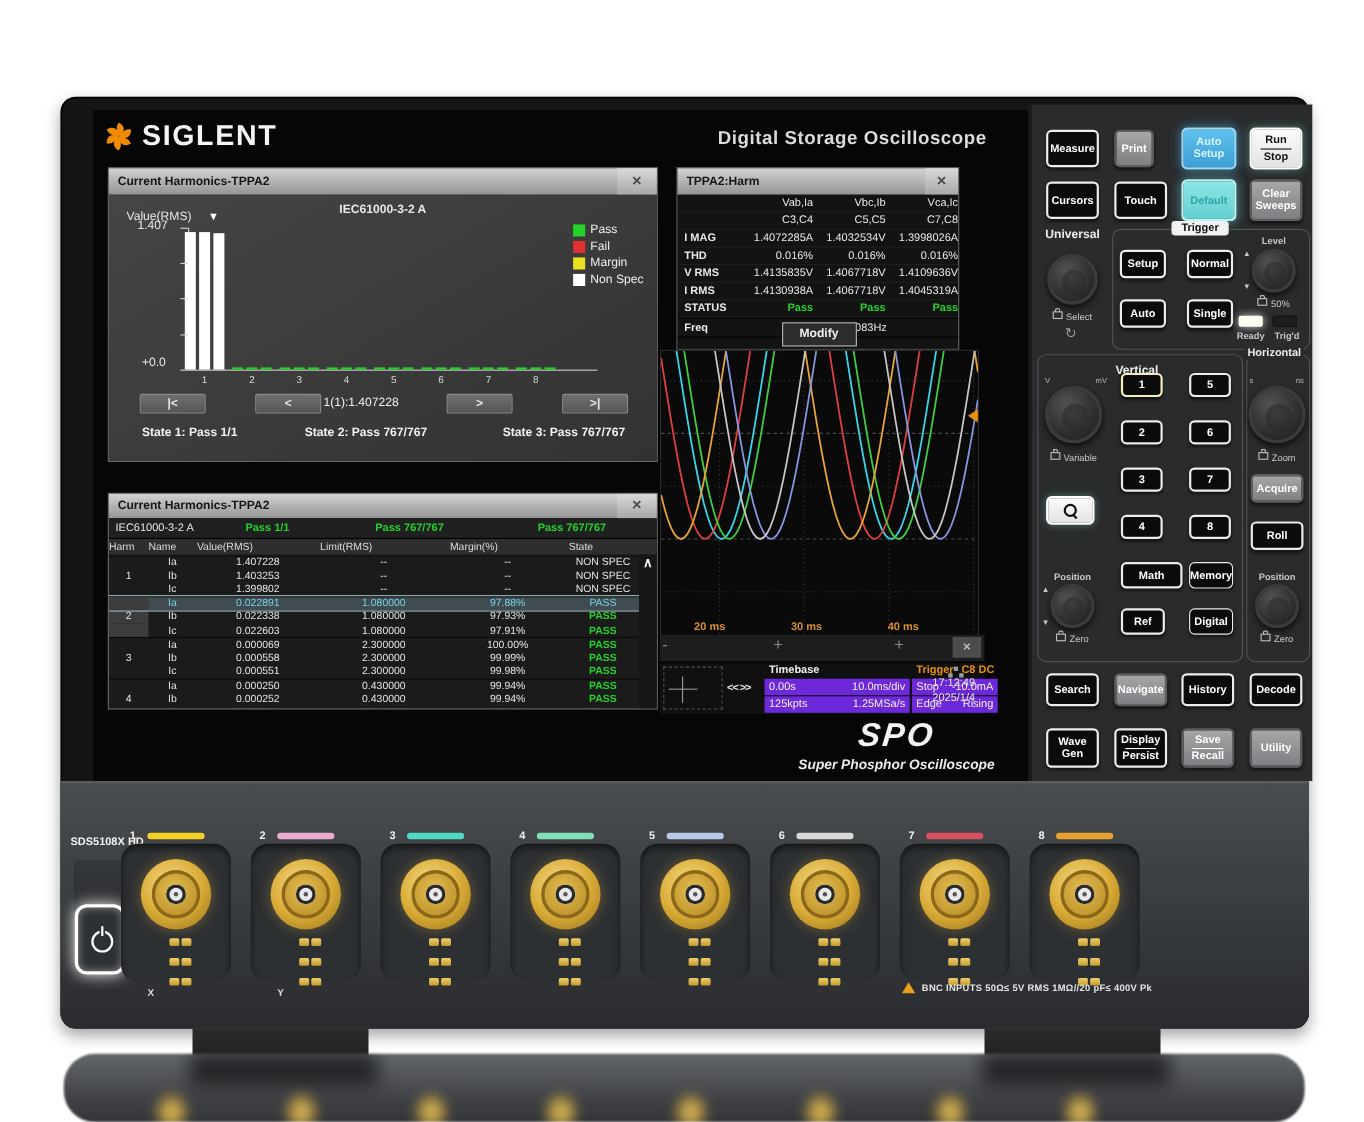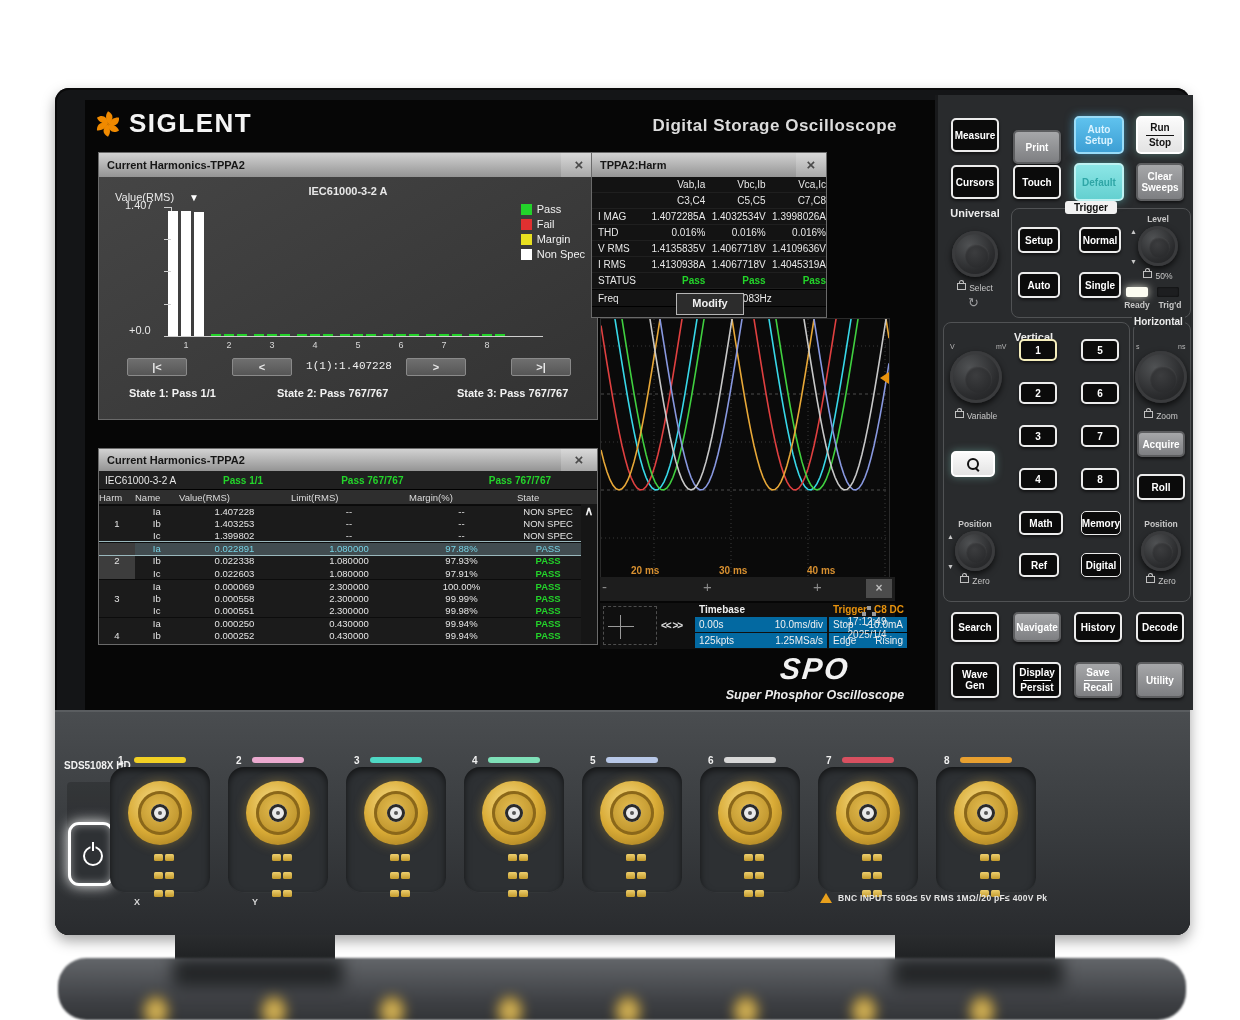--- a/index.html
+++ b/index.html
@@ -36,28 +36,28 @@
   .xtick{position:absolute;top:163px;width:20px;margin-left:-10px;text-align:center;color:#d8d8d8;font-size:9px;}
   .bar-marker{position:absolute;color:#ffffff;font-size:10px;}
   .legend{position:absolute;right:12px;top:26px;}
   .legend .li{display:flex;align-items:center;gap:5px;margin-bottom:3px;}
   .legend .sw{width:11px;height:11px;}
   .legend .lt{color:#f0f0f0;font-size:11px;}
   .navrow{position:absolute;left:0;right:0;top:181px;height:20px;}
   .navbtn{position:absolute;width:60px;height:18px;background:linear-gradient(#6f6f6f,#565656);
           border:1px solid #8a8a8a;border-radius:2px;color:#e8e8e8;font-size:11px;font-weight:bold;
           text-align:center;line-height:17px;box-sizing:border-box;cursor:pointer;}
-  .navpos{position:absolute;left:195px;width:110px;text-align:center;color:#f0f0f0;font-size:11px;top:2px;font-family:Liberation Mono, monospace;}
+  .navpos{position:absolute;left:195px;width:110px;text-align:left;color:#f0f0f0;font-size:11px;top:2px;}
   .staterow{position:absolute;left:0;right:0;top:210px;color:#f2f2f2;font-size:11px;font-weight:bold;}
   .staterow span{position:absolute;}
 
   
   .mbody{position:absolute;left:0;top:24px;right:0;bottom:0;background:#131313;}
   .mrow{display:flex;height:15px;align-items:center;border-bottom:1px solid #1f1f1f;}
-  .mlabel{width:60px;padding-left:6px;color:#e8e8e8;font-size:10px;font-weight:normal;}
+  .mlabel{width:60px;padding-left:6px;color:#e8e8e8;font-size:10px;font-weight:bold;}
   .mval{width:77px;text-align:right;color:#e8e8e8;font-size:10px;}
   .mval.pass{color:#23d32a;font-weight:bold;}
   .freqrow{display:flex;height:16px;align-items:center;border-top:1px solid #000;border-bottom:1px solid #000;}
   .freqval{flex:1;text-align:center;color:#e8e8e8;font-size:10px;}
   .modify{position:absolute;left:50%;margin-left:-33px;bottom:2px;width:66px;height:20px;background:#2c2c2c;
           border:1px solid #b5b5b5;color:#f0f0f0;font-size:11px;font-weight:bold;text-align:center;line-height:19px;cursor:pointer;}
 
   
   .waveframe{position:absolute;left:515px;top:218px;width:290px;height:282px;background:#0a0a0a;border:1px solid #2a2a2a;box-sizing:border-box;}
   .tlabel{position:absolute;color:#d89030;font-size:10px;font-weight:bold;}
@@ -69,21 +69,21 @@
   .mstrip .minus{position:absolute;left:2px;top:1px;font-size:15px;}
   .sclose{position:absolute;right:3px;top:2px;width:26px;height:19px;background:#4c4c4c;color:#bdbdbd;
           font-weight:bold;text-align:center;line-height:19px;font-size:12px;cursor:pointer;}
   .statusbar{position:absolute;left:515px;top:503px;width:295px;height:46px;background:#101010;}
   .thumb{position:absolute;left:3px;top:3px;width:54px;height:39px;border:1px dashed #4e4e4e;box-sizing:border-box;}
   .thumb .h{position:absolute;left:4px;top:19px;width:26px;height:1px;background:#9a9a9a;}
   .thumb .v{position:absolute;left:16px;top:8px;width:1px;height:24px;background:#9a9a9a;}
   .arrs{position:absolute;left:61px;top:17px;color:#e0e0e0;font-size:10px;font-weight:bold;letter-spacing:-1px;}
   .tb-panel{position:absolute;left:95px;top:0;width:132px;height:46px;}
   .tb-panel .hd{color:#f0f0f0;font-size:10px;font-weight:bold;padding:1px 0 0 4px;height:13px;}
-  .cellrow{display:flex;height:15px;background:#0369a1;margin-bottom:1px;align-items:center;}
+  .cellrow{display:flex;height:15px;background:#6d28d9;margin-bottom:1px;align-items:center;}
   .cellrow .l{flex:1;padding-left:4px;color:#f0f0f0;font-size:10px;}
   .cellrow .r{padding-right:4px;color:#f0f0f0;font-size:10px;text-align:right;}
   .dtblock{position:absolute;left:237px;top:0;width:58px;text-align:center;}
   .dtblock .tm{color:#e8e8e8;font-size:10px;margin-top:13px;}
   .dtblock .dt{color:#e8e8e8;font-size:10px;margin-top:2px;}
   .lan{position:absolute;left:27px;top:3px;width:4px;height:4px;background:#9a9a9a;box-shadow:-5px 6px 0 #9a9a9a,5px 6px 0 #9a9a9a;}
 
   
   .sumrow{display:flex;height:18px;align-items:center;background:#202020;border-bottom:1px solid #000;}
   .sumrow .std{width:120px;padding-left:6px;color:#e8e8e8;font-size:10px;}
@@ -281,21 +281,21 @@
             <span style="left:358px;">State 3: Pass 767/767</span>
           </div>
         <div class="ytick" style="top: 30px;"></div>
             <div class="ytick" style="top: 62.2px;"></div>
             <div class="ytick" style="top: 94.4px;"></div>
             <div class="ytick" style="top: 126.6px;"></div>
             <div class="ytick" style="top: 158.8px;"></div>
           </div>
       </div>
 
-      <div class="win" style="left:506px;top:52px;width:236px;height:166px;">
+      <div class="win" style="left:530px;top:52px;width:257px;height:166px;">
         <div class="titlebar" style="height:24px;">
           <div class="t">TPPA2:Harm</div>
           <div class="wclose" style="width:30px;">×</div>
         </div>
         <div class="mbody">
           <div class="mrow">
             <div class="mlabel"></div>
             <div class="mval">Vab,Ia</div>
             <div class="mval">Vbc,Ib</div>
             <div class="mval">Vca,Ic</div>
@@ -546,21 +546,21 @@
       </div>
 
       <div class="spo">
         <div class="big">SPO</div>
         <div class="sub">Super Phosphor Oscilloscope</div>
       </div>
     </div>
 
     <div class="rpanel">
       <div class="btn" style="left:13px;top:23px;width:48px;height:34px;">Measure</div>
-      <div class="btn gray" style="left:75px;top:35px;width:48px;height:34px;">Print</div>
+      <div class="btn gray" style="left:75px;top:23px;width:36px;height:34px;">Print</div>
       <div class="btn blue" style="left:136px;top:21px;width:50px;height:38px;">
         <span>Auto</span>
         <span>Setup</span>
       </div>
       <div class="btn white" style="left:198px;top:21px;width:48px;height:38px;">
         <span>Run</span>
         <span class="sep"></span>
         <span>Stop</span>
       </div>
       <div class="btn" style="left:13px;top:70px;width:48px;height:34px;">Cursors</div>
@@ -608,21 +608,21 @@
       <div class="btn" style="left:143px;top:244px;width:38px;height:22px;">5</div>
       <div class="btn" style="left:81px;top:287px;width:38px;height:22px;">2</div>
       <div class="btn" style="left:143px;top:287px;width:38px;height:22px;">6</div>
       <div class="btn" style="left:81px;top:330px;width:38px;height:22px;">3</div>
       <div class="btn" style="left:143px;top:330px;width:38px;height:22px;">7</div>
       <div class="btn" style="left:81px;top:373px;width:38px;height:22px;">4</div>
       <div class="btn" style="left:143px;top:373px;width:38px;height:22px;">8</div>
       <div class="btn white" style="left:13px;top:356px;width:44px;height:26px;">
           <span class="mag"></span>
         </div>
-      <div class="btn" style="left:81px;top:416px;width:44px;height:24px;">Math</div>
+      <div class="btn" style="left:81px;top:416px;width:56px;height:24px;">Math</div>
       <div class="btn" style="left:143px;top:416px;width:40px;height:24px;border-width:1.5px;">Memory</div>
       <div class="btn" style="left:81px;top:458px;width:40px;height:24px;">Ref</div>
       <div class="btn" style="left:143px;top:458px;width:40px;height:24px;border-width:1.5px;">Digital</div>
       <div class="rsmall" style="left:12px;top:424px;width:50px;font-weight:bold;">Position</div>
       <div class="knob" style="left:17px;top:436px;width:40px;height:40px;">
           <div class="cap"></div>
         </div>
       <div class="tri" style="left:9px;top:438px;">▲</div>
       <div class="tri" style="left:9px;top:468px;">▼</div>
       <div class="rsmall" style="left:12px;top:481px;width:50px;"><span class="lock"></span><span>Zero</span></div>

